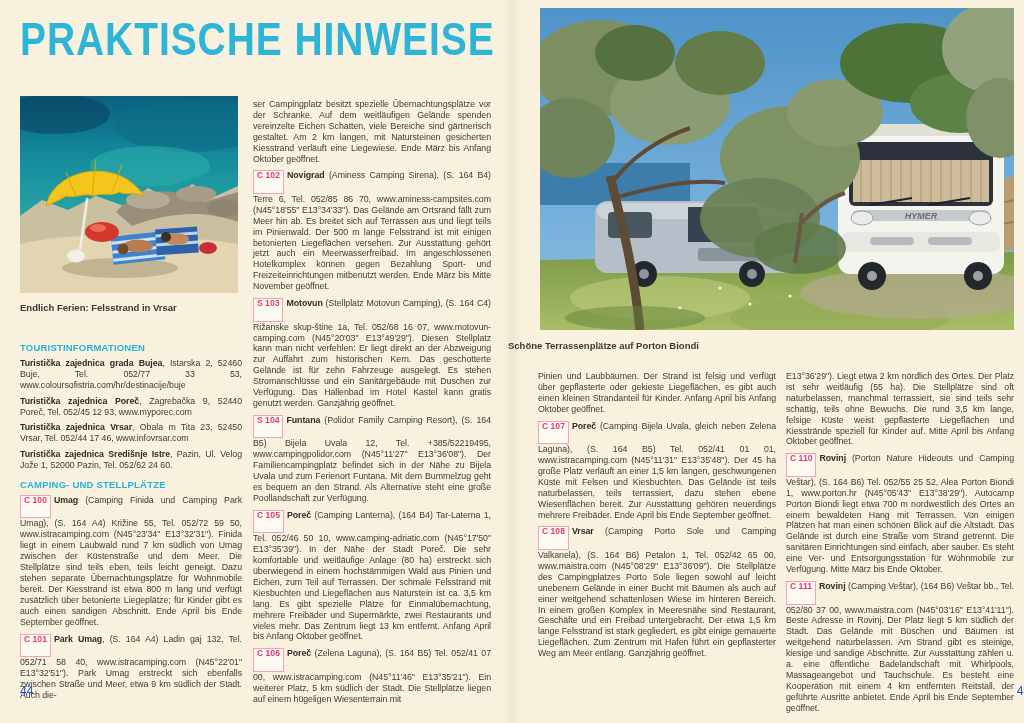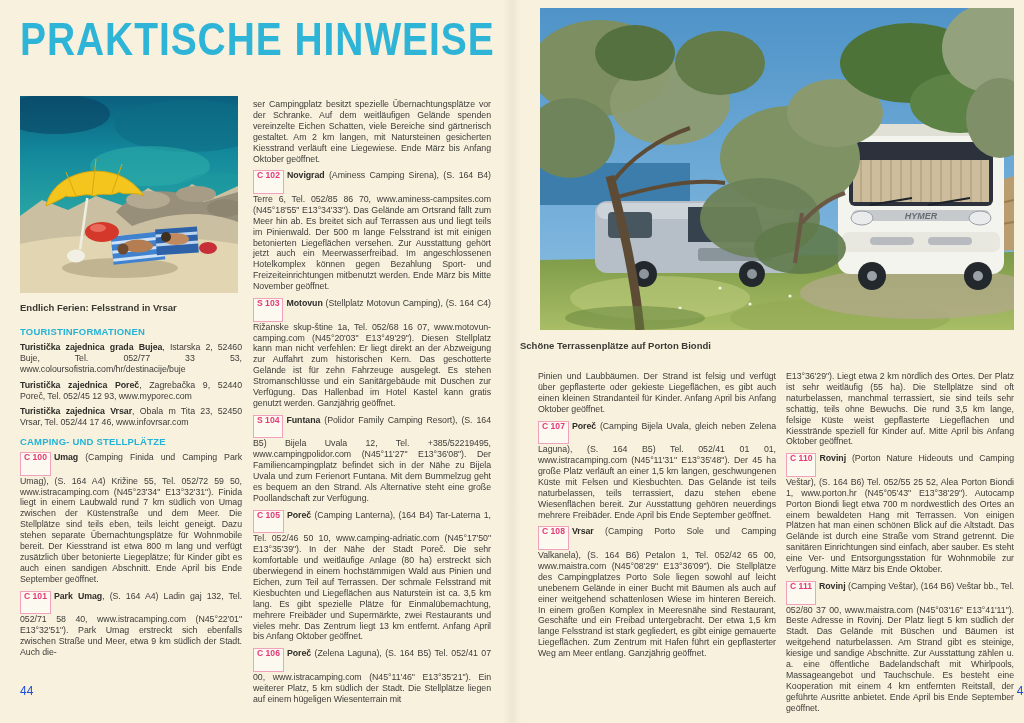--- a/index.html
+++ b/index.html
@@ -14,27 +14,27 @@
   .title{
     position:absolute;left:20px;top:14px;margin:0;
     font-size:41px;font-weight:bold;letter-spacing:1px;color:#2eb4d7;
     transform:scale(.95,1.12);transform-origin:left top;white-space:nowrap;
   }
   .photo{position:absolute;overflow:hidden;background:#fca5a5;}
   .photo-left{left:20px;top:96px;width:218px;height:197px;}
   .photo-right{left:540px;top:8px;width:474px;height:322px;}
   .caption{position:absolute;font-size:9.5px;font-weight:bold;color:#3a3934;}
   .caption-left{left:20px;top:302px;width:218px;}
-  .caption-right{left:520px;top:340px;width:474px;}
+  .caption-right{left:508px;top:340px;width:474px;}
   .col{position:absolute;font-size:8.8px;line-height:10.9px;letter-spacing:-.05px;text-align:justify;}
   .col-1{left:20px;top:327px;width:222px;}
   .col-2{left:253px;top:99px;width:238px;}
   .p45c1{left:538px;top:371px;width:238px;}
   .p45c2{left:786px;top:371px;width:228px;}
-  .sec-header{color:#24b3d7;font-weight:bold;font-size:9.5px;letter-spacing:.2px;margin:0 0 4px 0;}
+  .sec-header{color:#24b3d7;font-weight:bold;font-size:9.5px;letter-spacing:.2px;margin:16px 0 4px 0;}
   .sec-header.camping{margin-top:9px;}
   p.tentry{margin:0 0 5px 0;}
   p.entry{margin:0 0 6px 0;}
   .lead,.name{font-weight:bold;color:#2e2d29;}
   .badge{
     display:inline-block;border:1px solid #f0a2bd;color:#e43a78;background:rgba(255,255,255,.55);
     font-weight:bold;font-size:8.6px;line-height:9.5px;padding:0 3px 12px 3px;margin-right:3px;
     letter-spacing:0;vertical-align:baseline;
   }
   .pagenum{position:absolute;top:684px;font-size:12px;color:#1d4ed8;}
@@ -101,20 +101,21 @@
   </svg>
 </div>
 <div class="caption caption-left">Endlich Ferien: Felsstrand in Vrsar</div>
 
 <div class="col col-1">
   <div class="sec-header">TOURISTINFORMATIONEN</div>
 
   <p class="tentry"><span class="lead">Turistička zajednica grada Bujea</span><span>, Istarska 2, 52460 Buje, Tel. 052/77 33 53, www.coloursofistria.com/hr/destinacije/buje</span></p>
   <p class="tentry"><span class="lead">Turistička zajednica Poreč</span><span>, Zagrebačka 9, 52440 Poreč, Tel. 052/45 12 93, www.myporec.com</span></p>
   <p class="tentry"><span class="lead">Turistička zajednica Vrsar</span><span>, Obala m Tita 23, 52450 Vrsar, Tel. 052/44 17 46, www.infovrsar.com</span></p>
+  <p class="tentry"><span class="lead">Turistička zajednica Središnje Istre</span><span>, Pazin, Ul. Velog Jože 1, 52000 Pazin, Tel. 052/62 24 60.</span></p>
 
   <div class="sec-header camping">CAMPING- UND STELLPLÄTZE</div>
 
   <p class="entry"><span class="badge">C 100</span><span class="name">Umag</span><span> (Camping Finida und Camping Park Umag), (S. 164 A4) Križine 55, Tel. 052/72 59 50, www.istracamping.com (N45°23'34" E13°32'31"). Finida liegt in einem Laubwald rund 7 km südlich von Umag zwischen der Küstenstraße und dem Meer. Die Stellplätze sind teils eben, teils leicht geneigt. Dazu stehen separate Übernachtungsplätze für Wohnmobile bereit. Der Kiesstrand ist etwa 800 m lang und verfügt zusätzlich über betonierte Liegeplätze; für Kinder gibt es auch einen sandigen Abschnitt. Ende April bis Ende September geöffnet.</span></p>
   <p class="entry"><span class="badge">C 101</span><span class="name">Park Umag</span><span>, (S. 164 A4) Ladin gaj 132, Tel. 052/71 58 40, www.istracamping.com (N45°22'01" E13°32'51"). Park Umag erstreckt sich ebenfalls zwischen Straße und Meer, etwa 9 km südlich der Stadt. Auch die-</span></p>
 </div>
 
 <div class="col col-2">
   <p class="entry"><span>ser Campingplatz besitzt spezielle Übernachtungsplätze vor der Schranke. Auf dem weitläufigen Gelände spenden vereinzelte Eichen Schatten, viele Bereiche sind gärtnerisch gestaltet. Am 2 km langen, mit Natursteinen gesicherten Kiesstrand verläuft eine Liegewiese. Ende März bis Anfang Oktober geöffnet.</span></p>
   <p class="entry"><span class="badge">C 102</span><span class="name">Novigrad</span><span> (Aminess Camping Sirena), (S. 164 B4) Terre 6, Tel. 052/85 86 70, www.aminess-campsites.com (N45°18'55" E13°34'33"). Das Gelände am Ortsrand fällt zum Meer hin ab. Es breitet sich auf Terrassen aus und liegt teils im Pinienwald. Der 500 m lange Felsstrand ist mit einigen betonierten Liegeflächen versehen. Zur Ausstattung gehört jetzt auch ein Meerwasserfreibad. Im angeschlossenen Hotelkomplex können gegen Bezahlung Sport- und Freizeiteinrichtungen mitbenutzt werden. Ende März bis Mitte November geöffnet.</span></p>

